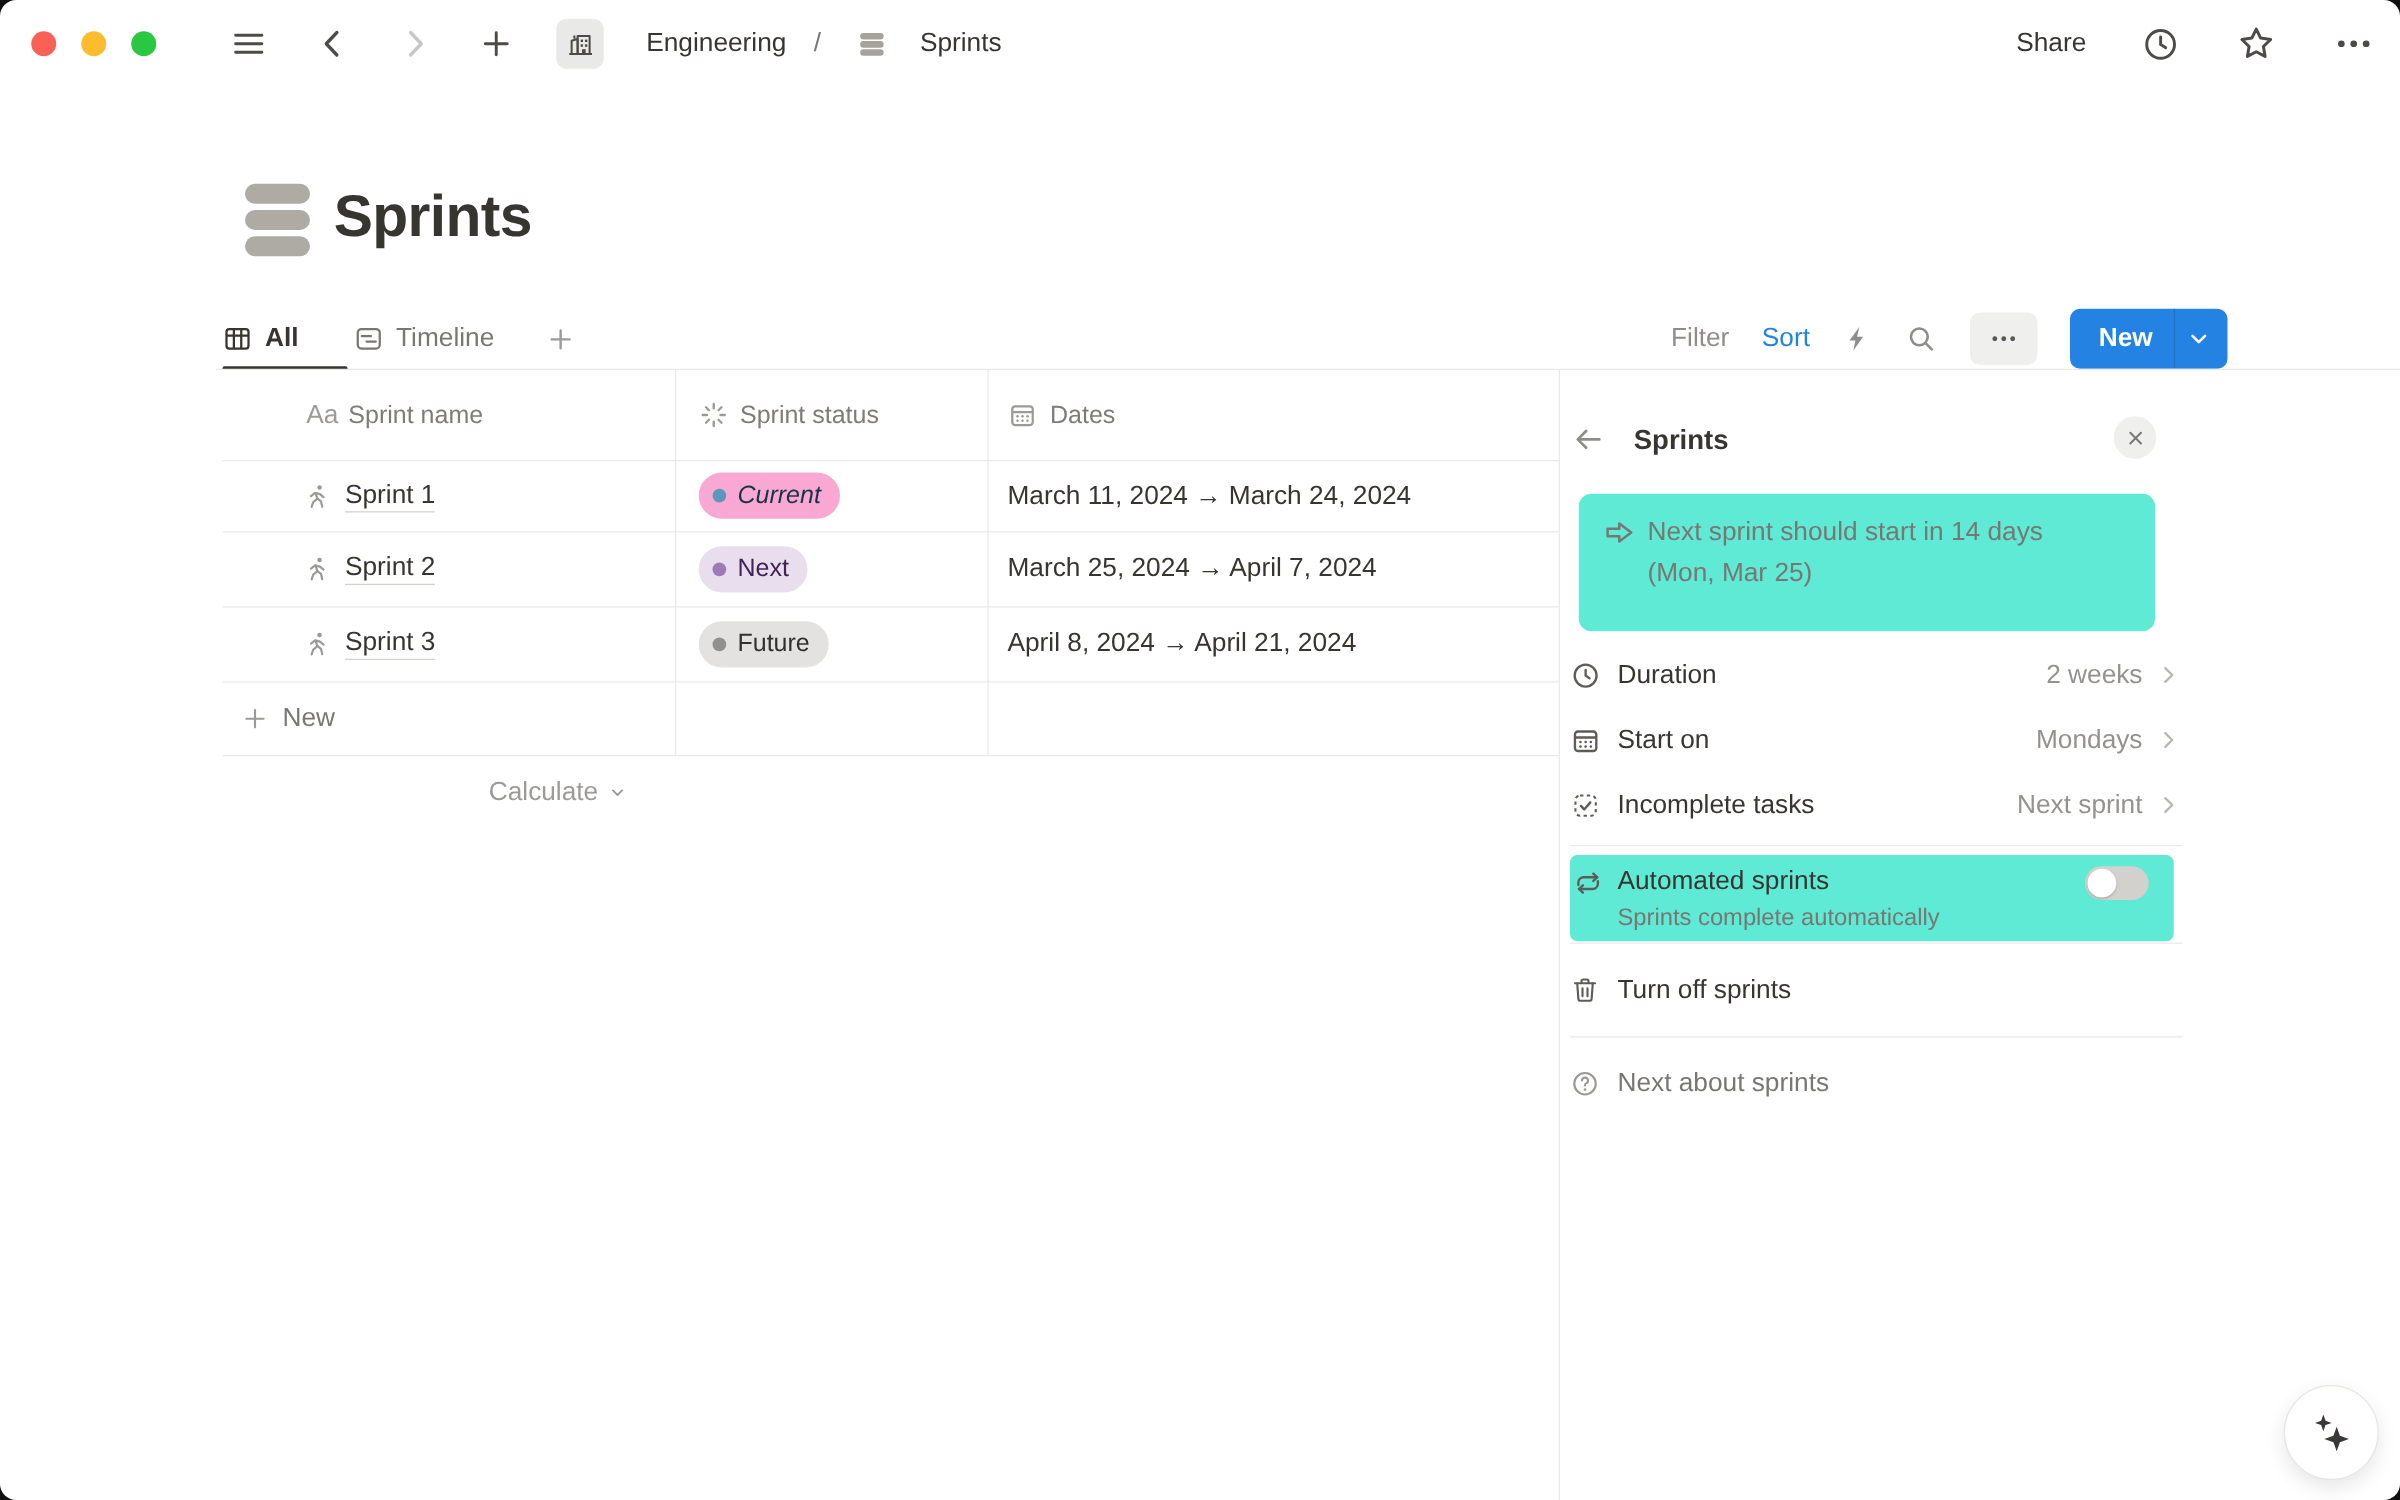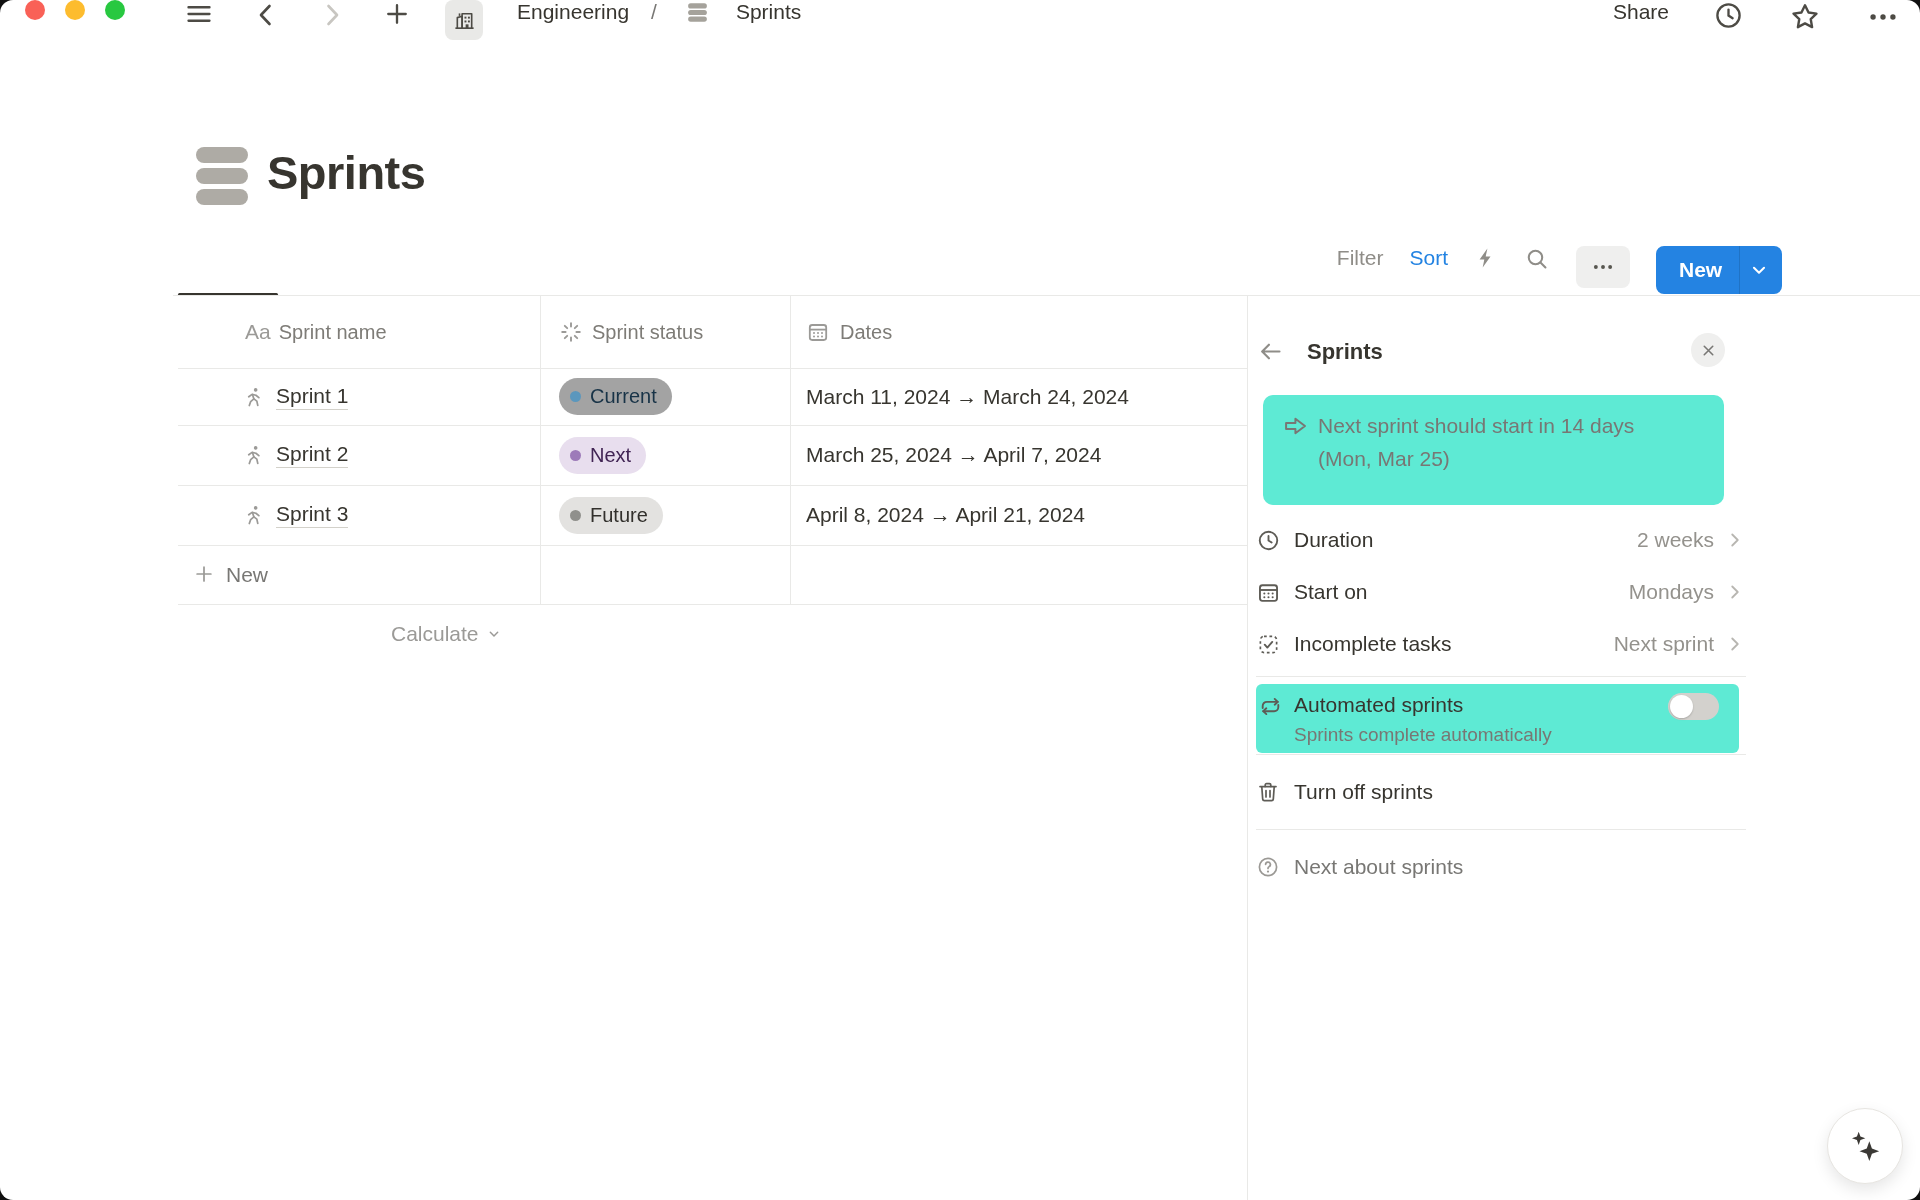--- a/index.html
+++ b/index.html
@@ -1,20 +1,20 @@
 <!DOCTYPE html>
 <html><head>
 <meta charset="utf-8">
 <style>
   *{margin:0;padding:0;box-sizing:border-box}
   html,body{background:#101010}
   body{font-family:"Liberation Sans","DejaVu Sans",sans-serif;color:#37352f}
   .screen{position:relative;width:1920px;height:1200px;background:#ffffff;border-radius:13px;overflow:hidden}
   .abs{position:absolute}
-  .flex{display:flex;align-items:flex-start}
+  .flex{display:flex;align-items:center}
   svg{display:block;flex:none}
   .hline{position:absolute;height:1px;background:#e9e9e7}
   .vline{position:absolute;width:1px;background:#e9e9e7}
 
   
   .topbar{position:absolute;left:0;top:0;right:0;height:70px}
   .traffic{width:20px;height:20px;border-radius:50%}
   .crumb{font-size:21px;color:#37352f;white-space:nowrap}
   .crumb.sep{color:#787774}
   .ws-box{width:38px;height:40px;border-radius:8px;background:#e9e9e7;display:flex;align-items:center;justify-content:center}
@@ -142,20 +142,39 @@
     </div>
   </div>
 
   <div class="abs" style="left:196px;top:147px;width:52px;height:58px">
     <div class="dbbar" style="position:absolute;top:0;width:52px;height:16px"></div>
     <div class="dbbar" style="position:absolute;top:21px;width:52px;height:16px"></div>
     <div class="dbbar" style="position:absolute;top:42px;width:52px;height:16px"></div>
   </div>
   <div class="abs page-title" style="left:267px;top:145px">Sprints</div>
 
+  <div class="abs flex" style="left:178px;top:246px;height:50px">
+    <div class="flex" style="gap:10px">
+      <svg width="24" height="24" viewBox="0 0 24 24">
+          <rect x="3.2" y="4.2" width="17.6" height="15.6" rx="2.2" stroke="#37352f" stroke-width="1.8" fill="none"></rect>
+          <path d="M3.2 9.4h17.6M9.1 4.2v15.6M15 4.2v15.6" stroke="#37352f" stroke-width="1.8"></path>
+        </svg>
+      <span class="tab-label-active">All</span>
+    </div>
+    <div class="flex" style="gap:10px;margin-left:44px">
+      <svg width="24" height="24" viewBox="0 0 24 24">
+          <rect x="3.2" y="4.2" width="17.6" height="15.6" rx="3" stroke="#787774" stroke-width="1.8" fill="none"></rect>
+          <path d="M6.4 9.8h7.4M10.2 14.2h7.4" stroke="#787774" stroke-width="1.8" stroke-linecap="round"></path>
+        </svg>
+      <span class="tab-label">Timeline</span>
+    </div>
+    <svg style="margin-left:42px" width="23" height="23" viewBox="0 0 24 24">
+        <path d="M12 4.5v15M4.5 12h15" stroke="#9b9a97" stroke-width="2" stroke-linecap="round"></path>
+      </svg>
+  </div>
   <div class="abs" style="left:178px;top:293px;width:100px;height:3px;background:#37352f;border-radius:2px"></div>
 
   <div class="abs flex" style="right:138px;top:246px;height:50px;gap:26px">
     <span class="ctl-gray">Filter</span>
     <span class="ctl-blue">Sort</span>
     <svg width="24" height="24" viewBox="0 0 24 24">
         <path d="M13.4 2.6 5.6 13.4h4.7L8.7 21.4l7.8-11h-4.8z" fill="#8f8d88"></path>
       </svg>
     <svg width="26" height="26" viewBox="0 0 24 24">
         <circle cx="10.6" cy="10.6" r="6.2" stroke="#8f8d88" stroke-width="1.9" fill="none"></circle>
@@ -224,21 +243,21 @@
           <g stroke="#9b9a97" stroke-width="1.9" fill="none" stroke-linecap="round" stroke-linejoin="round">
             <circle cx="13.8" cy="4.3" r="2" fill="#9b9a97" stroke="none"></circle>
             <path d="M6.3 11.8l3.6-2.7 4.2 1 3.2 2.6"></path>
             <path d="M10.3 9.3l1.6 4.8-3.6 3-1.4 4.2"></path>
             <path d="M11.9 14.1l3.2 2.4 1 4.6"></path>
           </g>
         </svg>
       <span class="cellname">Sprint 1</span>
     </div>
     <div class="c2">
-        <span class="pill" style="background: #a3a3a3; color: rgb(24, 51, 71);">
+        <span class="pill" style="background: #f9a8d4; color: rgb(24, 51, 71); font-style: italic;">
           <span class="dot" style="background: rgb(91, 151, 189);"></span>
           <span>Current</span>
         </span>
       </div>
     <div class="c3">
         <span class="celldate">March 11, 2024 → March 24, 2024</span>
       </div>
   </div>
 
   <div class="trow" style="top:425px;height:60px">

